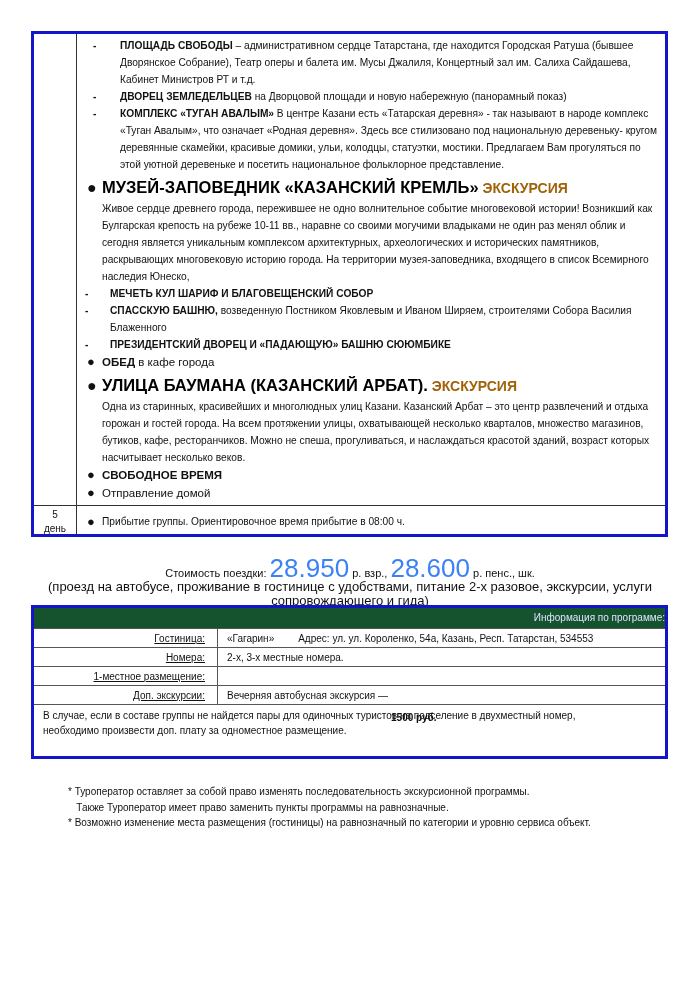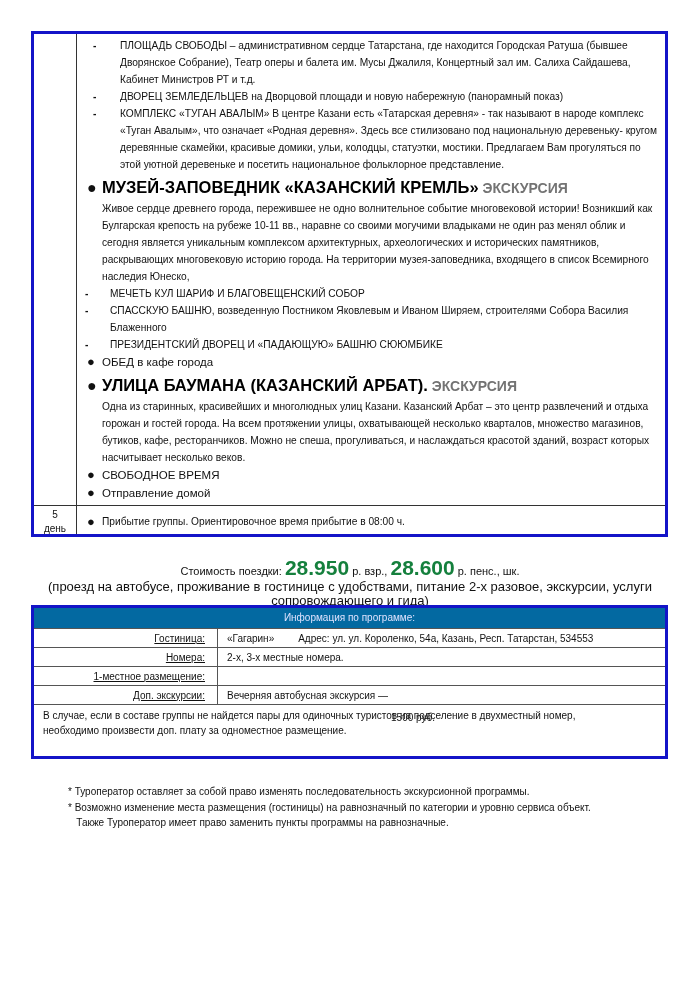--- a/index.html
+++ b/index.html
@@ -17,52 +17,52 @@
   }
   .prog-table .row-sep {
     position: absolute; left: 0; right: 0; top: 471px; border-top: 1px solid #333;
   }
   .content {
     position: absolute; left: 48px; right: 6px; top: 3px;
     font-size: 10.2px; line-height: 17px;
   }
   .sub-item { position: relative; padding-left: 38px; }
   .sub-item .dash { position: absolute; left: 11px; top: 0; font-weight: bold; }
-  .b { font-weight: normal; margin-top: 44px; }
+  .b { font-weight: bold; margin-top: 44px; }
   .bullet-item { position: relative; padding-left: 20px; }
   .bullet-item .dot { position: absolute; left: 5px; top: 0; font-size: 13px; }
   .big-head { font-size: 16.5px; line-height: 24px; font-weight: bold; padding-left: 20px; position: relative; margin-top: 2px; }
   .big-head .dot { position: absolute; left: 5px; top: 1px; font-size: 16px; color: #111; }
   .red { color: #000000; }
-  .exc { color: #737373; font-size: 14px; }
+  .exc { color: #a16207; font-size: 14px; }
   .para { padding-left: 20px; }
   .bullet-head { font-size: 11.5px; line-height: 18px; }
   .day-cell {
     position: absolute; left: 0; width: 42px; top: 472px; height: 31px;
     text-align: center; font-size: 10px; line-height: 14px; padding-top: 2px; box-sizing: border-box;
   }
   .day-content { position: absolute; left: 48px; top: 479px; font-size: 10.2px; line-height: 17px; }
 
   .price-line {
     position: absolute; left: 0; width: 700px; top: 556px; text-align: center;
     font-size: 11px; line-height: 24px;
   }
-  .price-num { color: #15803d; font-weight: bold; font-size: 21px; }
+  .price-num { color: #3b82f6; font-weight: normal; font-size: 26px; }
   .price-note {
     position: absolute; left: 0; width: 700px; top: 580px; text-align: center;
     font-size: 13px; line-height: 14px;
   }
 
   .info-table {
     position: absolute; left: 31px; top: 605px; width: 637px;
     border: 3px solid #1414c8; box-sizing: border-box; border-collapse: collapse;
     font-size: 10px;
   }
   .info-header {
-    background: #0369a1; color: #dfe3ff; text-align: center; height: 20px; line-height: 20px; font-size: 10px;
+    background: #14532d; color: #dfe3ff; text-align: right; height: 20px; line-height: 20px; font-size: 10px;
   }
   .info-row { display: flex; border-top: 1px solid #555; }
   .info-label { width: 184px; text-align: right; padding-right: 12px; border-right: 1px solid #555; box-sizing: border-box; display: flex; align-items: center; justify-content: flex-end; text-decoration: underline; }
   .info-value { flex: 1; padding-left: 9px; display: flex; align-items: center; }
   .r18 { height: 18px; }
   .r48 { height: 51px; }
   .multi { line-height: 15px; display: block; padding-top: 3px; }
 
   .footnotes {
     position: absolute; left: 68px; top: 784px; font-size: 10px; line-height: 15.5px;
@@ -166,15 +166,15 @@
         <span class="b" style="margin-left:3px">1500 руб.</span>
       </div>
   </div>
   <div class="info-row r48">
     <div class="info-value multi" style="padding-right:68px">В случае, если в составе группы не найдется пары для одиночных туристов на подселение в двухместный номер, необходимо произвести доп. плату за одноместное размещение.</div>
   </div>
 </div>
 
 <div class="footnotes">
   <div>* Туроператор оставляет за собой право изменять последовательность экскурсионной программы.</div>
+  <div style="white-space:pre">   Также Туроператор имеет право заменить пункты программы на равнозначные.</div>
   <div>* Возможно изменение места размещения (гостиницы) на равнозначный по категории и уровню сервиса объект.</div>
-  <div style="white-space:pre">   Также Туроператор имеет право заменить пункты программы на равнозначные.</div>
 </div>
 
 </body></html>

